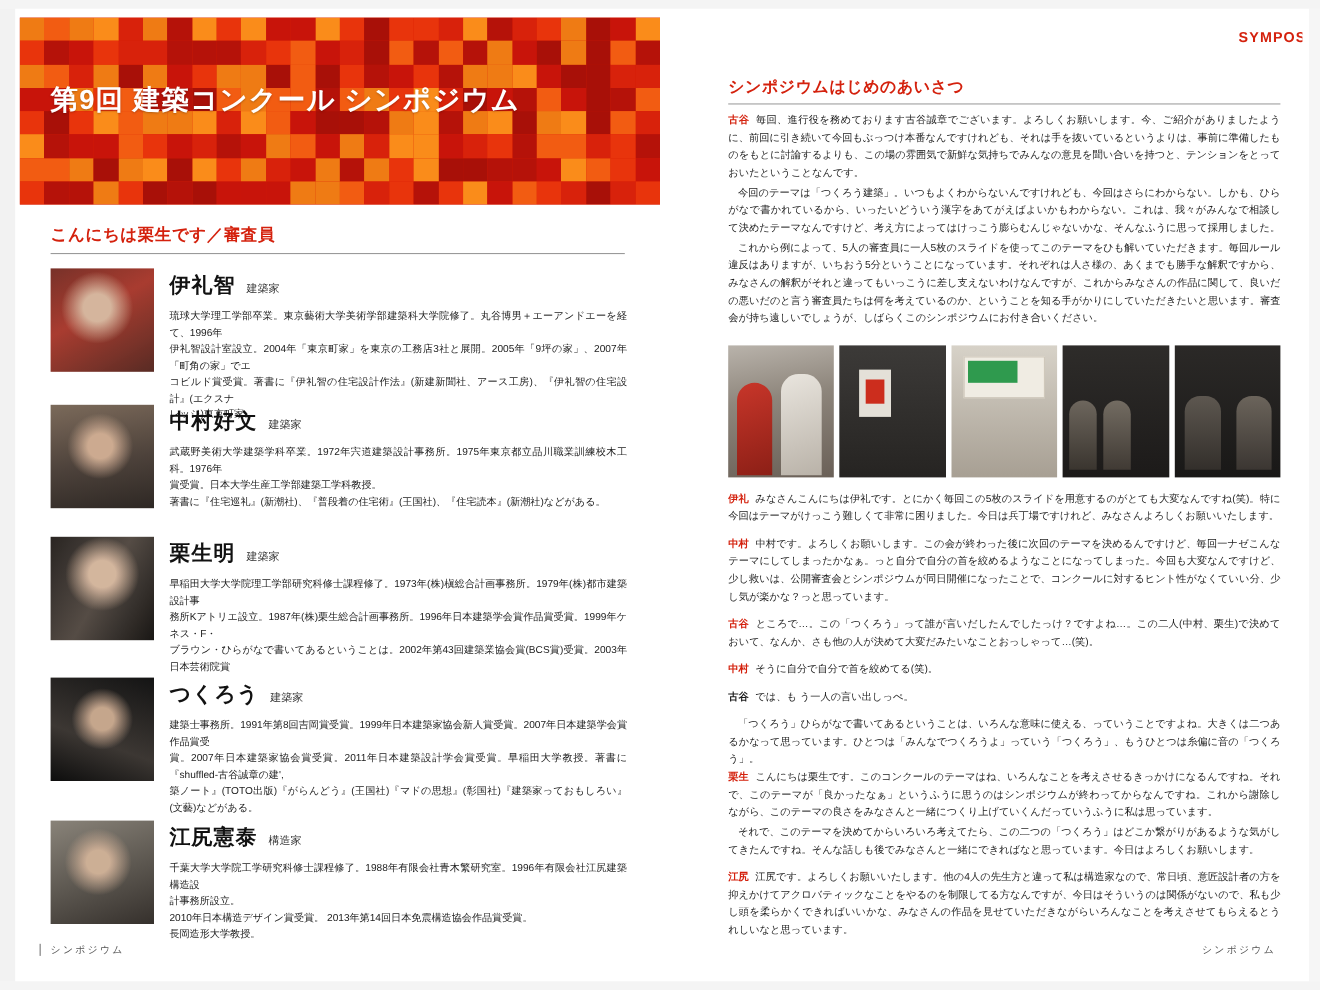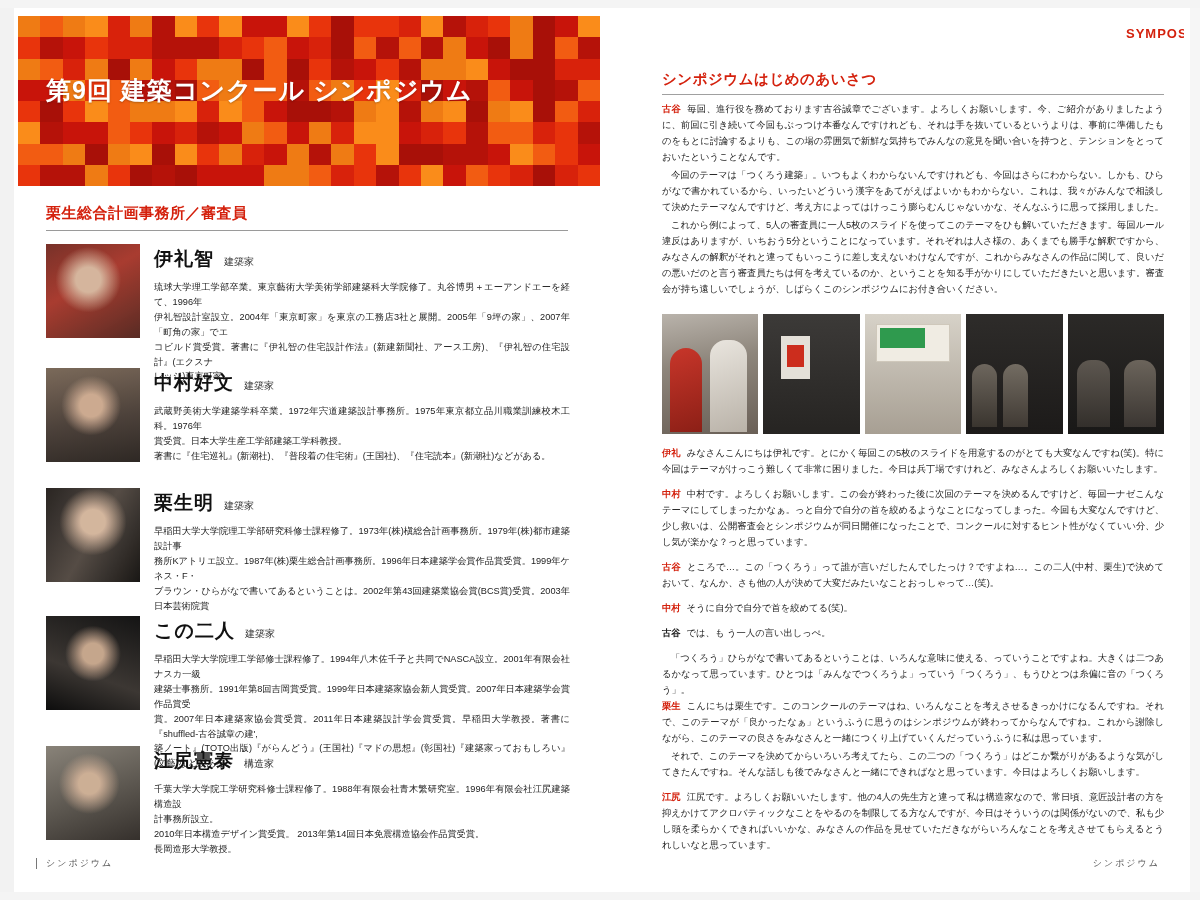--- a/index.html
+++ b/index.html
@@ -396,21 +396,21 @@
           <i style="background: rgb(242, 92, 18);"></i>
           <i style="background: rgb(232, 52, 12);"></i>
           <i style="background: rgb(216, 34, 11);"></i>
           <i style="background: rgb(168, 16, 8);"></i>
           <i style="background: rgb(216, 34, 11);"></i>
           <i style="background: rgb(232, 52, 12);"></i>
         </div>
       <div class="banner-title">第9回 建築コンクール シンポジウム</div>
     </div>
 
-    <div class="section-heading">栗生総合計画事務所／審査員</div>
+    <div class="section-heading">こんにちは栗生です／審査員</div>
     <div class="section-rule"></div>
 
     <div class="panelist" style="top:236px;">
       <div class="photo p1"></div>
       <div class="p-body">
         <div class="p-name-row">
           <span class="p-name">伊礼智</span>
           <span class="p-role">建築家</span>
         </div>
         <div class="p-bio">
@@ -449,25 +449,24 @@
           <span class="ln">務所Kアトリエ設立。1987年(株)栗生総合計画事務所。1996年日本建築学会賞作品賞受賞。1999年ケネス・F・</span>
           <span class="ln">ブラウン・ひらがなで書いてあるということは。2002年第43回建築業協会賞(BCS賞)受賞。2003年日本芸術院賞</span>
         </div>
       </div>
     </div>
 
     <div class="panelist" style="top:608px;">
       <div class="photo p4"></div>
       <div class="p-body">
         <div class="p-name-row">
-          <span class="p-name">この二人</span>
+          <span class="p-name">つくろう</span>
           <span class="p-role">建築家</span>
         </div>
         <div class="p-bio">
-          <span class="ln">早稲田大学大学院理工学部修士課程修了。1994年八木佐千子と共同でNASCA設立。2001年有限会社ナスカ一級</span>
           <span class="ln">建築士事務所。1991年第8回吉岡賞受賞。1999年日本建築家協会新人賞受賞。2007年日本建築学会賞作品賞受</span>
           <span class="ln">賞。2007年日本建築家協会賞受賞。2011年日本建築設計学会賞受賞。早稲田大学教授。著書に『shuffled-古谷誠章の建',</span>
           <span class="ln">築ノート』(TOTO出版)『がらんどう』(王国社)『マドの思想』(彰国社)『建築家っておもしろい』(文藝)などがある。</span>
         </div>
       </div>
     </div>
 
     <div class="panelist" style="top:738px;">
       <div class="photo p5"></div>
       <div class="p-body">

